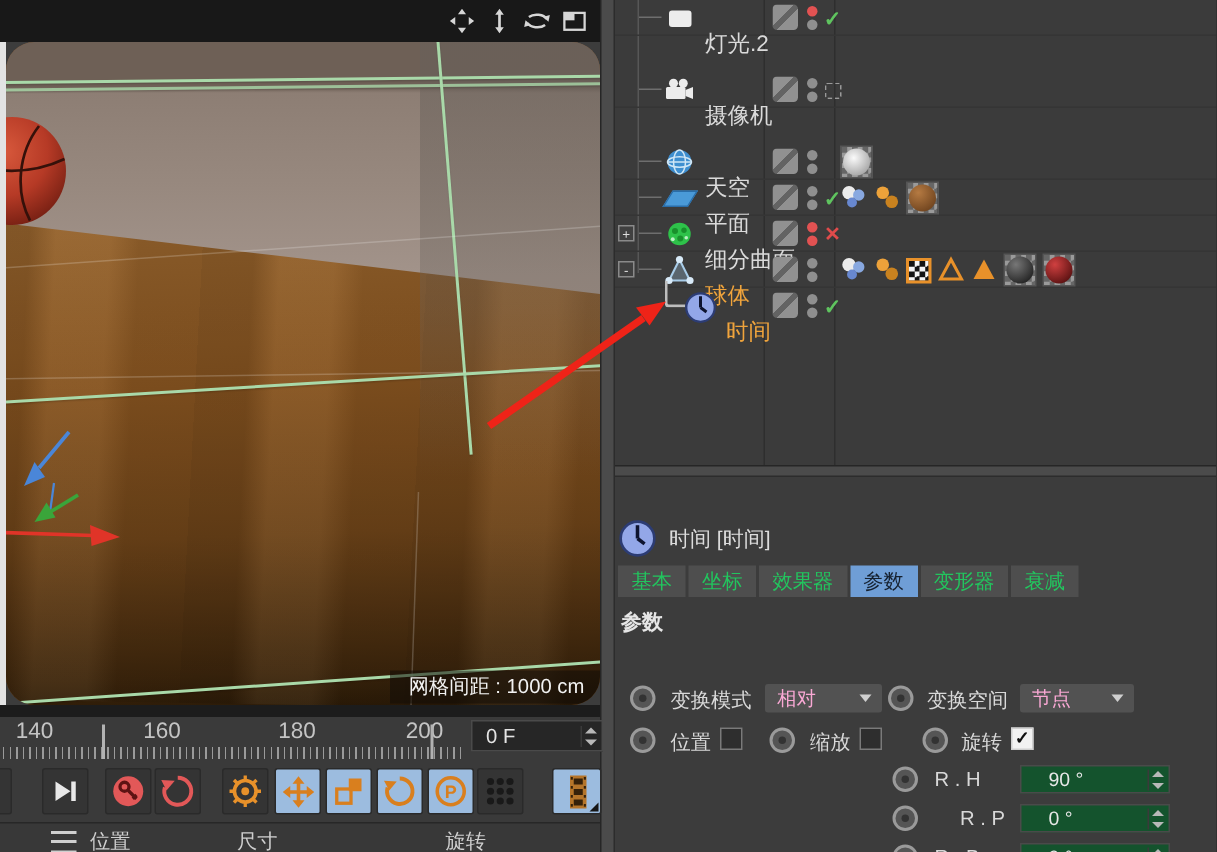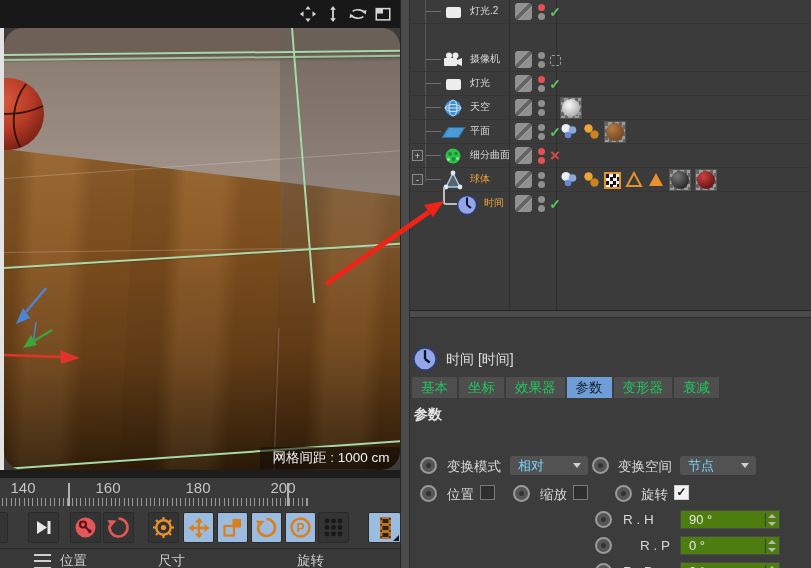--- a/index.html
+++ b/index.html
@@ -36,21 +36,21 @@
   #attr{left:410px;top:318px;width:401px;height:250px;background:#3c3c3c;overflow:hidden}
 
   
   .om-col-sep{position:absolute;top:0;width:1px;height:310px;background:#2e2e2e}
   .om-treeline{position:absolute;left:15px;top:0;width:1px;height:182px;background:#575757}
   .om-row{position:absolute;left:0;width:401px;height:24px;border-bottom:1px solid #353535;box-sizing:border-box}
   .tree-dash{position:absolute;left:16px;top:11px;width:15px;height:1px;background:#6e6e6e}
   .expander{position:absolute;left:2px;top:6px;width:11px;height:11px;background:#404040;border:1px solid #8a8a8a;
             color:#ddd;font-size:9px;line-height:10px;text-align:center;box-sizing:border-box}
   .obj-icon{position:absolute;left:33px;top:2px;width:20px;height:20px;display:flex;align-items:center;justify-content:center}
-  .obj-name{position:absolute;left:60px;top:4px;font-size:10px;color:#dadada;white-space:nowrap}
+  .obj-name{position:absolute;left:60px;top:20px;font-size:15px;color:#dadada;white-space:nowrap}
   .obj-name.c-sel{color:#f0a43c}
   .layer-chip{position:absolute;left:105px;top:3px;width:17px;height:17px;border-radius:3px;background:#919191;
       background-image:linear-gradient(135deg,transparent 42%,#636363 42%,#636363 58%,transparent 58%)}
   .dot{position:absolute;left:128px;width:7px;height:7px;border-radius:50%}
   .dot.dtop{top:4px}.dot.dbot{top:13px}
   .dot.c-red{background:#e25252}.dot.c-gray{background:#8f8f8f}
   .state{position:absolute;left:136px;top:0;width:18px;height:24px;display:flex;align-items:center;justify-content:center;font-size:14px}
   .state.c-check::after{content:"✓";color:#5fc45f;font-weight:bold}
   .state.c-cross::after{content:"×";color:#e04b4b;font-weight:bold;font-size:17px}
   .state.c-camera::after{content:"";width:9px;height:9px;border:1px dashed #9a9a9a;border-radius:2px}
@@ -87,29 +87,29 @@
   .tab{height:21px;line-height:21px;padding:0 9px;font-size:13.5px}
   .tab.c-on{background:#6f9ed6;color:#15202e}
   .tab.c-off{background:#4e4e4e;color:#22c55e}
   #attr-heading{position:absolute;left:4px;top:88px;font-size:14px;font-weight:bold;color:#e6e6e6}
   #group-hdr{position:absolute;left:0;top:112px;width:401px;height:22px;background:#464646;border-top:1px solid #545454;border-bottom:1px solid #303030;box-sizing:border-box;display:flex;align-items:center}
   .caret{width:0;height:0;border-left:5px solid transparent;border-right:5px solid transparent;border-top:6px solid #cfcfcf;margin:0 6px 0 8px}
   .prow{position:absolute;left:0;width:401px;height:22px}
   .kf{position:absolute;top:2px;width:13px;height:13px;border:2px solid #9a9a9a;border-radius:50%;background:#555;box-sizing:content-box}
   .kf::after{content:"";position:absolute;left:4px;top:4px;width:5px;height:5px;border-radius:50%;background:#333}
   .plabel{position:absolute;top:3px;font-size:13.5px;color:#d8d8d8;white-space:nowrap}
-  .select{position:absolute;top:1px;height:19px;background:#525252;border-radius:2px;color:#7dd3fc;font-size:13px;
+  .select{position:absolute;top:1px;height:19px;background:#525252;border-radius:2px;color:#f9a8d4;font-size:13px;
           line-height:19px;padding-left:8px;box-sizing:border-box}
   .select::after{content:"";position:absolute;right:7px;top:7px;width:0;height:0;border-left:4px solid transparent;border-right:4px solid transparent;border-top:5px solid #cfcfcf}
   .cb{position:absolute;top:2px;width:15px;height:15px;border:1px solid #7a7a7a;box-sizing:border-box;font-size:12px;line-height:13px;text-align:center}
   .cb.c-false{background:#2e2e2e}
   .cb.c-true{background:#f2f2f2;border-color:#d0d0d0}
   .cb.c-true::after{content:"✓";color:#101010;font-weight:bold}
-  .numfield{position:absolute;top:1px;height:19px;width:100px;background:#4d7c0f;border:1px solid #4a4a4a;box-sizing:border-box;
-            color:#e8e8e8;font-size:13px;line-height:17px;padding-left:8px}
+  .numfield{position:absolute;top:1px;height:19px;width:100px;background:#14532d;border:1px solid #4a4a4a;box-sizing:border-box;
+            color:#e8e8e8;font-size:13px;line-height:17px;padding-left:18px}
   .spin{position:absolute;right:2px;top:2px;width:12px;height:14px;border-left:1px solid #3a3a3a;display:flex;flex-direction:column;align-items:center;justify-content:space-between;padding:1px 0;box-sizing:border-box}
   .spin b{width:0;height:0;border-left:4px solid transparent;border-right:4px solid transparent}
   .spin .up{border-bottom:4px solid #b8b8b8}
   .spin .dn{border-top:4px solid #b8b8b8}
 
   
   #timeline{left:0;top:478px;width:400px;height:90px;background:#3a3a3a}
   .ruler-label{position:absolute;top:1px;width:34px;text-align:center;font-size:15px;color:#c4c4c4}
   #ruler-ticks{position:absolute;left:2px;top:20px;width:306px;height:8px;
       background:repeating-linear-gradient(90deg,#9a9a9a 0 1px,transparent 1px 4.35px)}
@@ -222,31 +222,20 @@
             <polygon points="14,8 19,6 19,14 14,12" fill="#ececec"></polygon>
           </svg>
       </span>
       <span class="obj-name c-norm">摄像机</span>
       <span class="layer-chip"></span>
       <span class="dot dtop c-gray"></span>
       <span class="dot dbot c-gray"></span>
       <span class="state c-camera"></span>
     </div>
 
-    <div class="om-row" style="top:72px">
-      <span class="tree-dash"></span>
-      <span class="obj-icon">
-          <span class="lamp"></span>
-        </span>
-      <span class="obj-name c-norm">灯光</span>
-      <span class="layer-chip"></span>
-      <span class="dot dtop c-red"></span>
-      <span class="dot dbot c-gray"></span>
-      <span class="state c-check"></span>
-    </div>
 
     <div class="om-row" style="top:96px">
       <span class="tree-dash"></span>
       <span class="obj-icon">
         <svg width="18" height="18" viewBox="0 0 18 18">
             <circle cx="9" cy="9" r="8" fill="#3f8fd0"></circle>
             <ellipse cx="9" cy="9" rx="4" ry="8" fill="none" stroke="#cfe6f6" stroke-width="1"></ellipse>
             <line x1="1" y1="9" x2="17" y2="9" stroke="#cfe6f6" stroke-width="1"></line>
             <ellipse cx="9" cy="9" rx="8" ry="3.5" fill="none" stroke="#cfe6f6" stroke-width="1"></ellipse>
           </svg>
@@ -455,20 +444,27 @@
   <div class="abs" id="timeline">
     <div>
       <span class="ruler-label" style="left:6px">140</span>
       <span class="ruler-label" style="left:91px">160</span>
       <span class="ruler-label" style="left:181px">180</span>
       <span class="ruler-label" style="left:266px">200</span>
       <div id="ruler-ticks"></div>
       <div class="tick-major" style="left:68px"></div>
       <div class="tick-major" style="left:287px"></div>
     </div>
+    <div id="framefield">
+      <span>0 F</span>
+      <span class="spin" style="top:3px">
+          <b class="up"></b>
+          <b class="dn"></b>
+        </span>
+    </div>
 
     <div id="transport">
       <span class="tbtn c-off" style="left:-23px"></span>
       <span class="tbtn c-off" style="left:28px">
         <svg width="21" height="21" viewBox="0 0 21 21">
             <polygon points="4,4 14,10.5 4,17" fill="#e8e8e8"></polygon>
             <rect x="14.5" y="4" width="3" height="13" fill="#e8e8e8"></rect>
           </svg>
       </span>
       <span class="tbtn c-off" style="left:70px">

